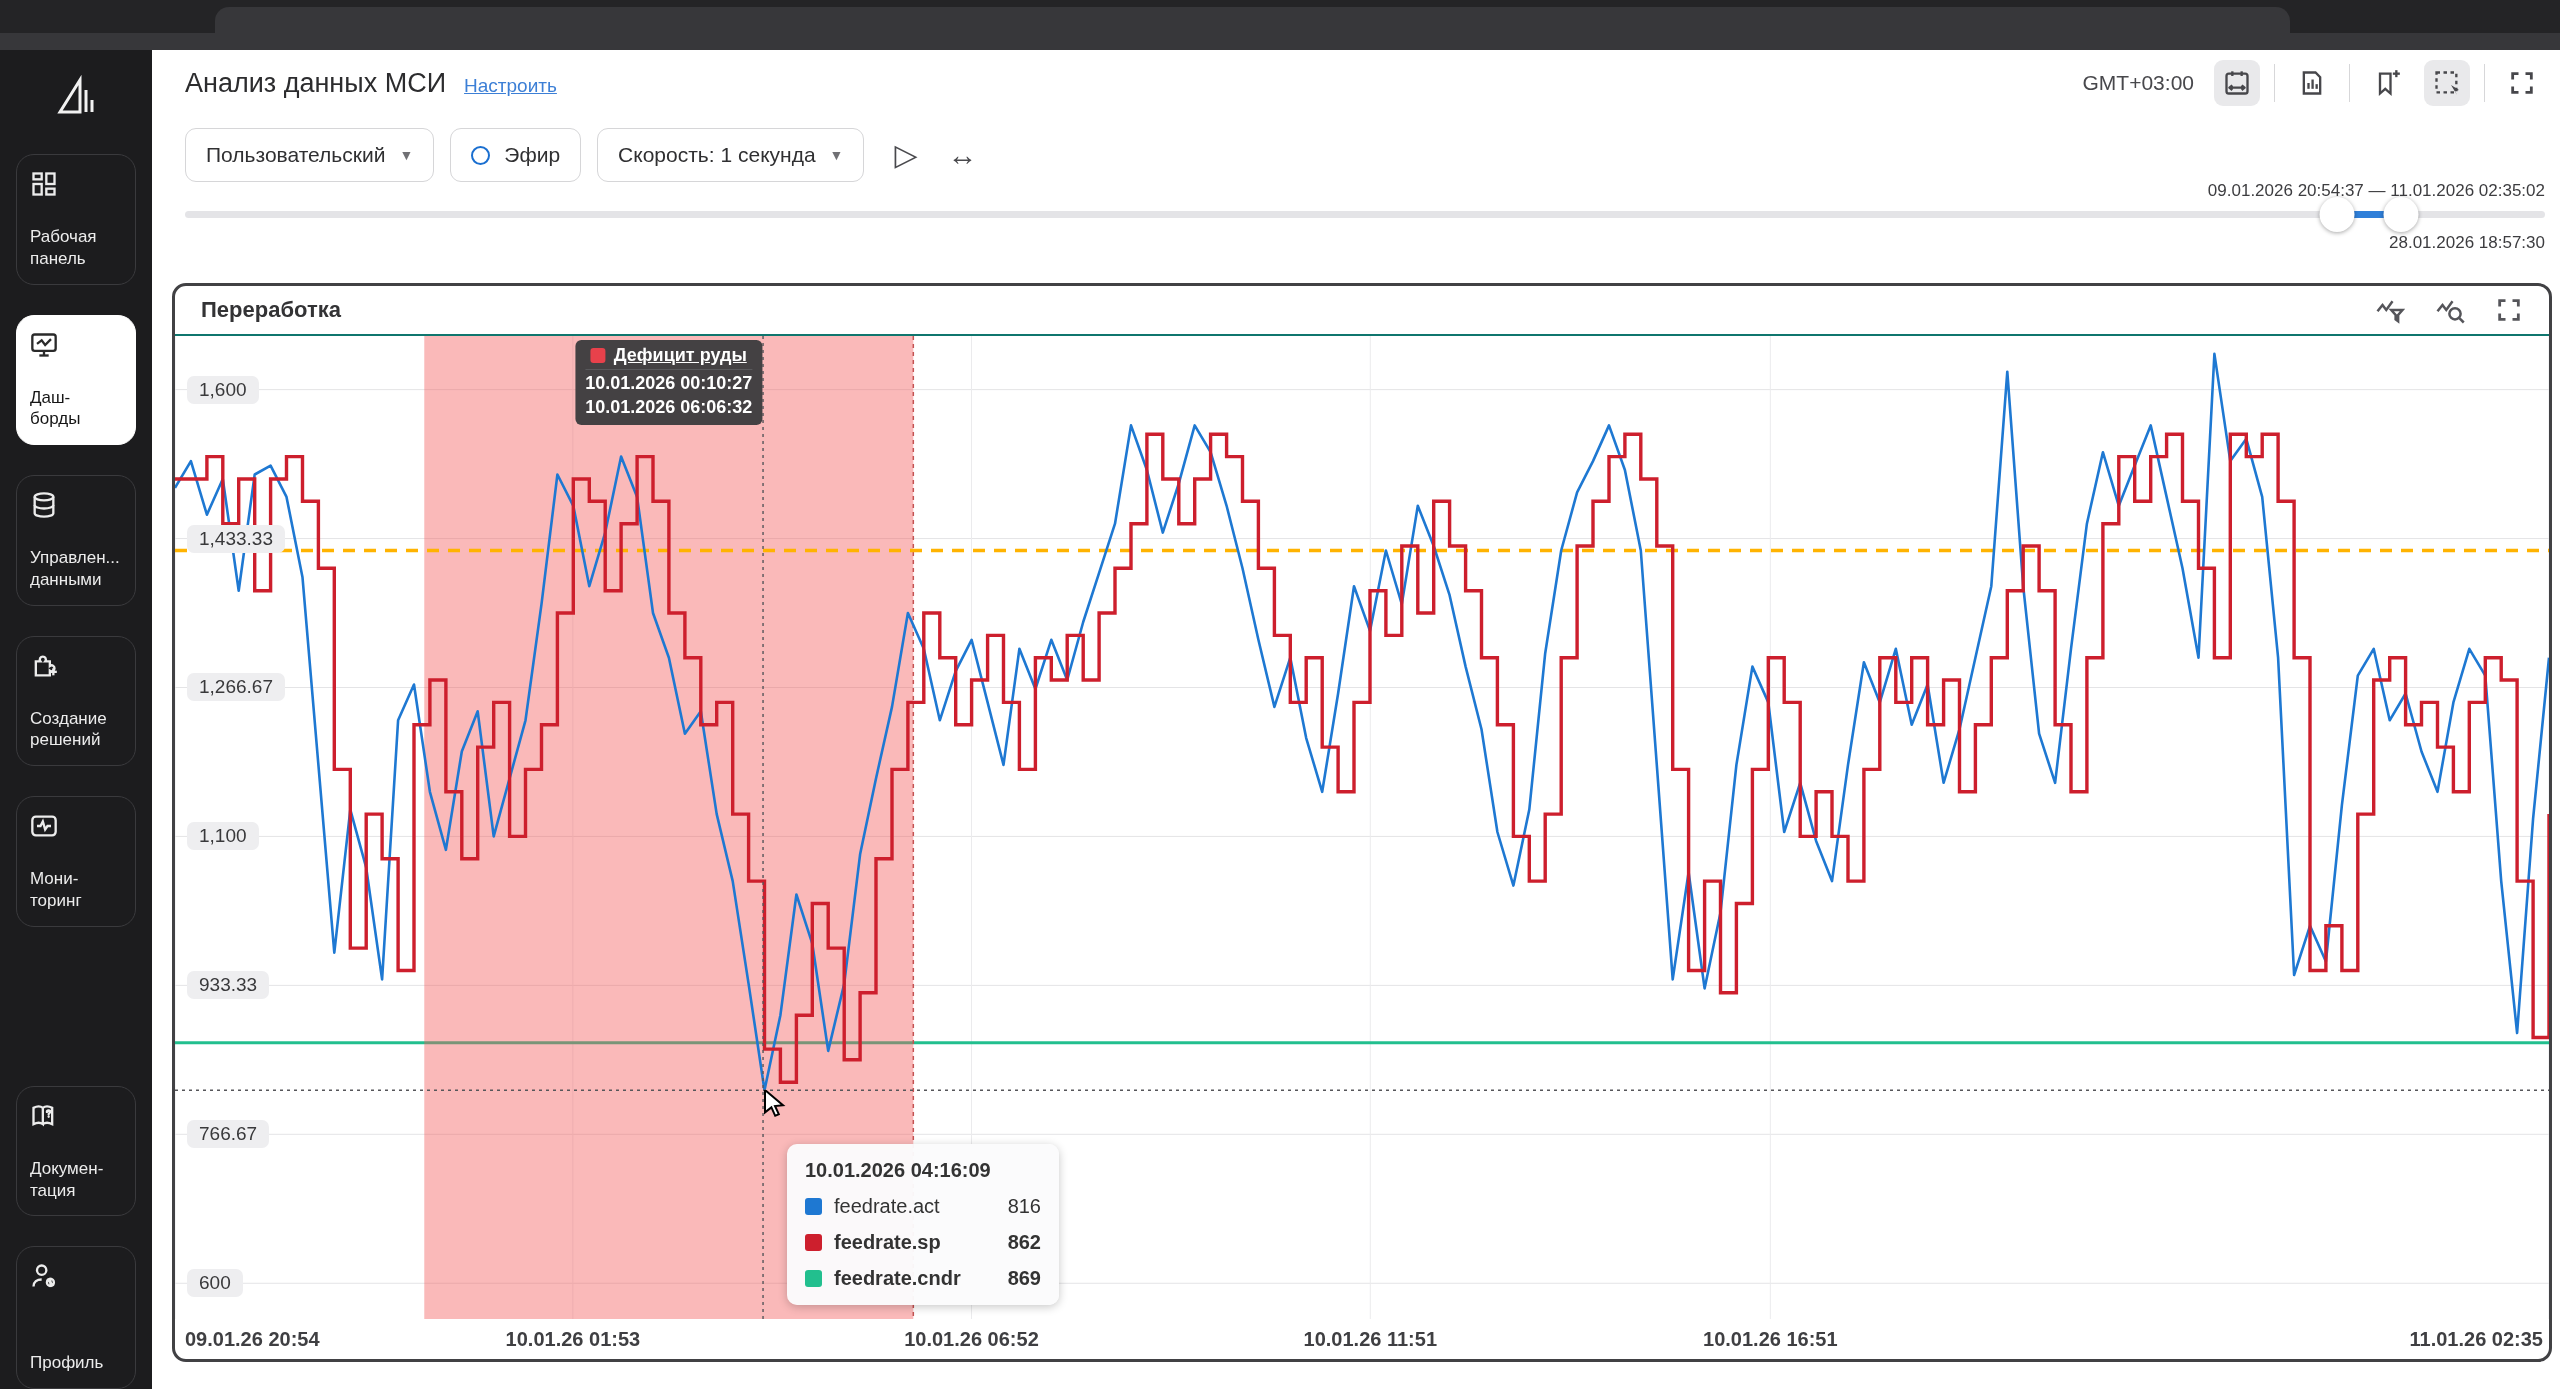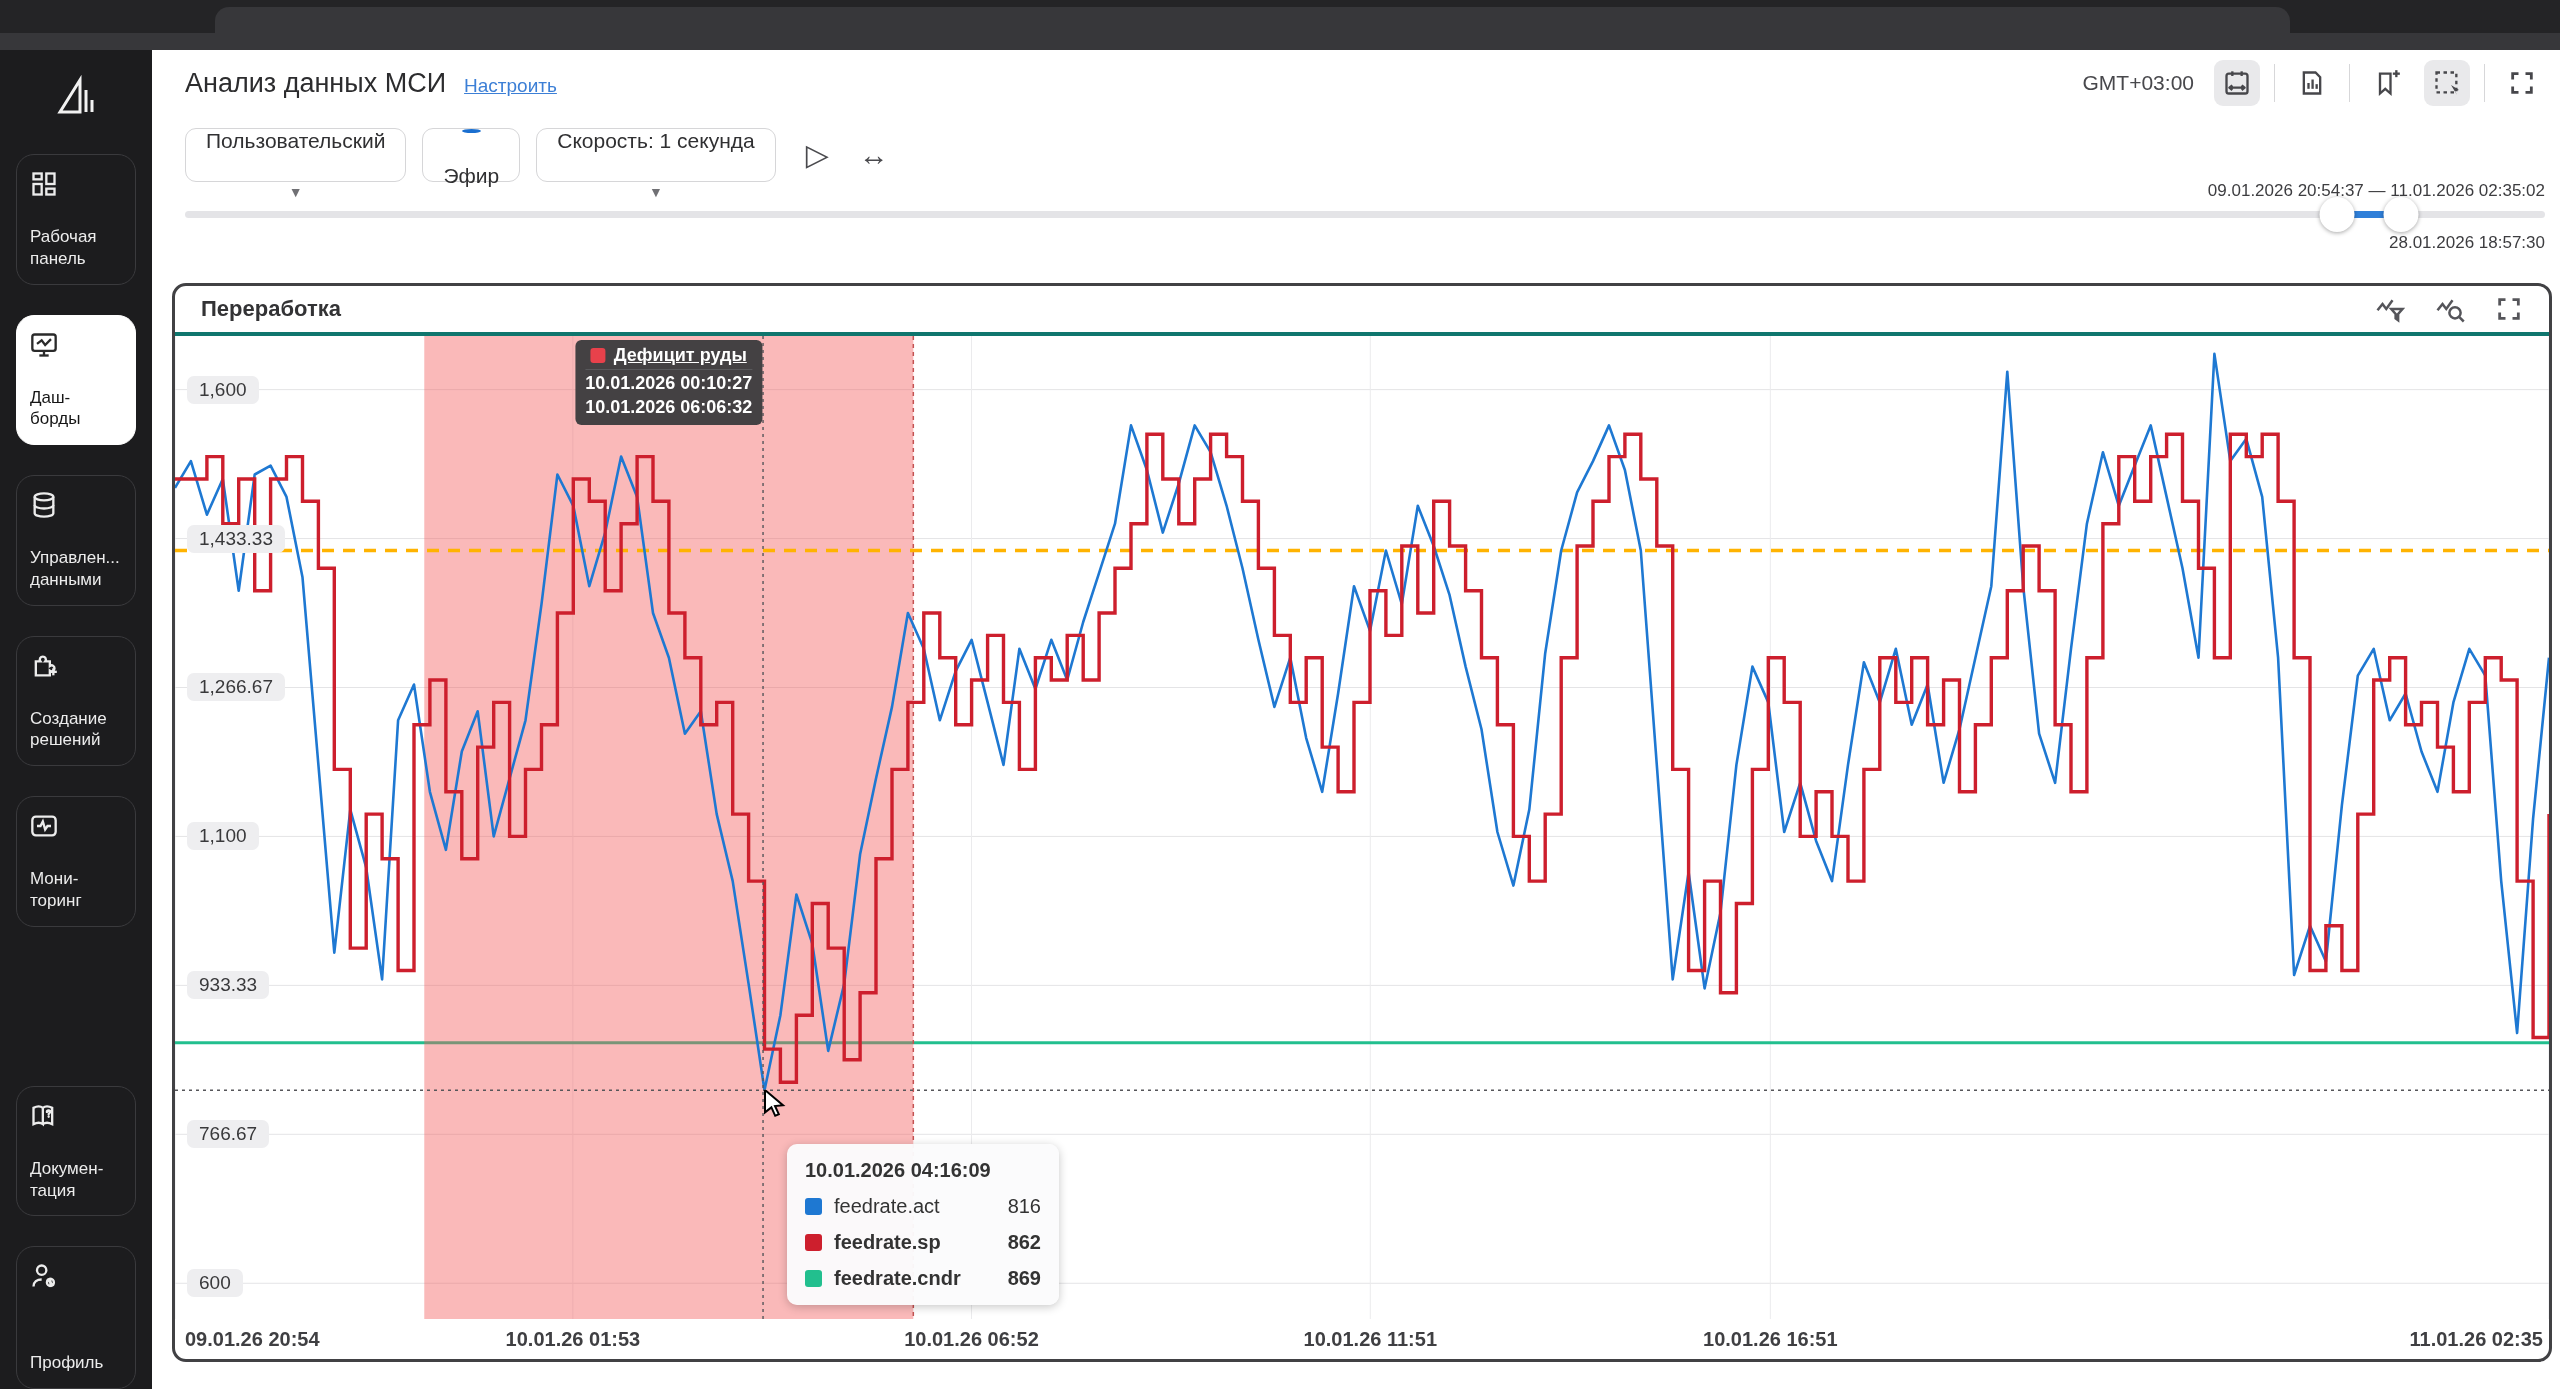--- a/index.html
+++ b/index.html
@@ -33,41 +33,41 @@
   #configure-link { font-size:19px; color:#3c7fd6; text-decoration:underline; cursor:pointer; }
   #header-right { position:absolute; right:15px; top:10px; display:flex; align-items:center; gap:14px; }
   #timezone { font-size:21px; color:#48484c; margin-right:6px; }
   .hicon { width:46px; height:46px; display:flex; align-items:center; justify-content:center;
            border-radius:9px; cursor:pointer; color:#47474b; }
   .hicon.active { background:#e9e9eb; }
   .hdivider { width:1px; height:38px; background:#d7d7d9; }
 
   
   #controls { position:absolute; left:33px; top:78px; display:flex; align-items:center; gap:16px; }
-  .pill { display:flex; align-items:center; gap:31px; border:1.5px solid #d6d6d8; border-radius:11px;
-          height:54px; padding:0 20px; font-size:21px; color:#303032; background:#fff; cursor:pointer;flex-direction:column; }
+  .pill { display:flex; align-items:center; gap:14px; border:1.5px solid #d6d6d8; border-radius:11px;
+          height:54px; padding:0 20px; font-size:21px; color:#303032; background:#fff; cursor:pointer; }
   .caret { font-size:14px; color:#707074; }
   .live-dot { width:19px; height:19px; border-radius:50%; border:2.5px solid #1a6fd0; }
   .ctl-icon { font-size:30px; color:#49494d; margin-left:14px; cursor:pointer; line-height:1; }
 
   
   #window-label { position:absolute; right:15px; top:131px; font-size:17px; color:#3d3d40; }
   #scrub-track { position:absolute; left:33px; right:15px; top:161px; height:7px; background:#e4e4e7;
                  border-radius:4px; cursor:pointer; }
   #scrub-selection { position:absolute; top:0; height:7px; background:#2f7fd9; }
   .scrub-handle { position:absolute; top:-14px; width:35px; height:35px; background:#fff; border-radius:50%;
                   box-shadow:0 1px 4px rgba(0,0,0,.35); transform:translateX(-50%); cursor:grab; }
   #range-start-label { position:absolute; left:33px; top:183px; font-size:17px; color:#3d3d40;margin-top:48px; }
   #range-end-label { position:absolute; right:15px; top:183px; font-size:17px; color:#3d3d40; }
 
   
   #panel { position:absolute; left:20px; top:233px; width:2380px; height:1079px; background:#fff;
            border:3px solid #414144; border-radius:14px; }
   #panel-header { position:absolute; left:0; right:0; top:0; height:50px; display:flex; align-items:center;
-                  padding:0 26px; border-bottom:4px solid #0f766e; }
+                  padding:0 26px; border-bottom:2px solid #0f766e; }
   #panel-title { font-size:22px; font-weight:bold; color:#333335; }
   #panel-icons { margin-left:auto; display:flex; align-items:center; gap:30px; color:#55555a; }
   #panel-icons .picon { cursor:pointer; display:flex; }
 
   #plot { position:absolute; left:0; right:0; top:50px; bottom:40px; overflow:hidden; }
   #plot-svg { position:absolute; left:0; top:0; }
   #y-labels { position:absolute; left:0; top:0; width:100%; height:100%; pointer-events:none; }
   .ypill { position:absolute; left:12px; transform:translateY(-50%); background:#eeeef0; color:#39393b;
            font-size:19px; padding:3px 12px; border-radius:7px; }
   #x-labels { position:absolute; left:0; right:0; bottom:0; height:40px; }

